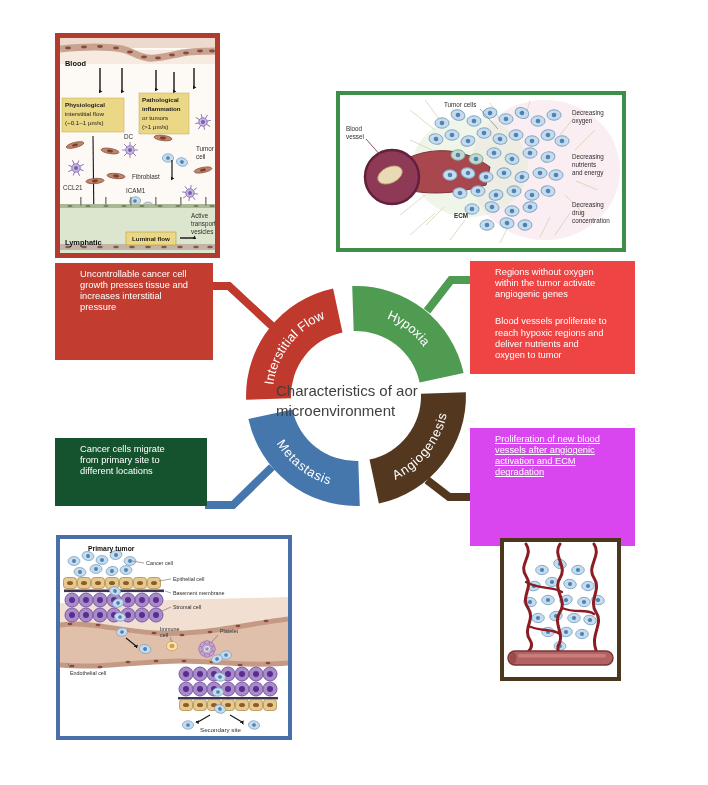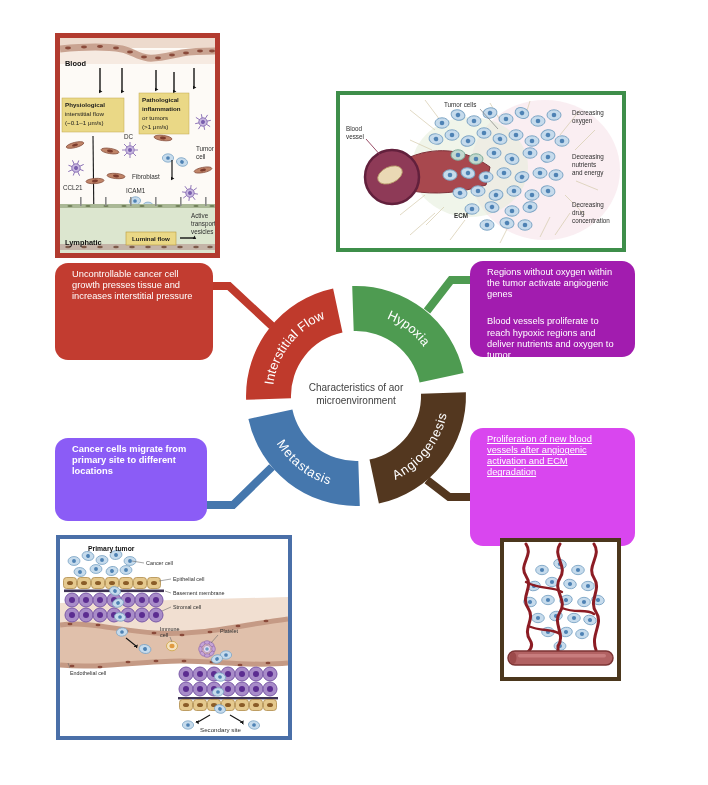--- a/index.html
+++ b/index.html
@@ -1,26 +1,26 @@
 <!DOCTYPE html>
 <html><head>
 <meta charset="utf-8">
 <style>
   * { margin:0; padding:0; box-sizing:border-box; }
   html,body { background:#ffffff; }
   body { font-family:"Liberation Sans", sans-serif; }
   .stage { position:relative; width:708px; height:785px; background:#fff; overflow:hidden; }
   .overlay { position:absolute; left:0; top:0; z-index:1; }
-  .center-label { position:absolute; left:276px; top:381px; width:160px; text-align:center;
-                  font-size:10px; line-height:1.3; color:#3f3f3f; z-index:3; }
-  .callout { position:absolute; color:#fff; font-size:9.3px; line-height:1.2; padding:6px 17px; z-index:2;border-radius:13px; }
+  .center-label { position:absolute; left:276px; top:381px; width:160px; 
+                  font-size:15px; line-height:1.3; color:#3f3f3f; z-index:3; }
+  .callout { position:absolute; color:#fff; font-size:9.3px; line-height:1.2; padding:6px 25px; z-index:2; }
   .callout p + p { margin-top:16px; }
   .callout.red   { left:55px;  top:263px; width:158px; height:97px;  background:#c23c30; }
-  .callout.green { left:470px; top:261px; width:165px; height:96px;  background:#a21caf; }
-  .callout.blue  { left:55px;  top:438px; width:152px; height:83px;  background:#8b5cf6;font-weight:bold; }
+  .callout.green { left:470px; top:261px; width:165px; height:113px;  background:#ef4444; }
+  .callout.blue  { left:55px;  top:438px; width:152px; height:68px;  background:#14532d; }
   .callout.brown { left:470px; top:428px; width:165px; height:118px; background:#d946ef;text-decoration:underline; }
   .panel { position:absolute; z-index:2; background:#a16207; }
   .panel.tl { left:55px;  top:33px;  width:165px; height:225px; border:5px solid #b23b2f; }
   .panel.tr { left:336px; top:91px;  width:290px; height:161px; border:4px solid #3e8e4a; }
   .panel.bl { left:56px;  top:535px; width:236px; height:205px; border:4px solid #4a6fa8; }
   .panel.br { left:500px; top:538px; width:121px; height:143px; border:4px solid #4b371d; }
   .ring-label { font-size:13px; fill:#ffffff; letter-spacing:0.4px; }
   svg text { font-family:"Liberation Sans", sans-serif; }
   .lbl   { font-size:6.3px; fill:#2e2e2e; }
   .lbl-s { font-size:5.4px; fill:#2e2e2e; }

